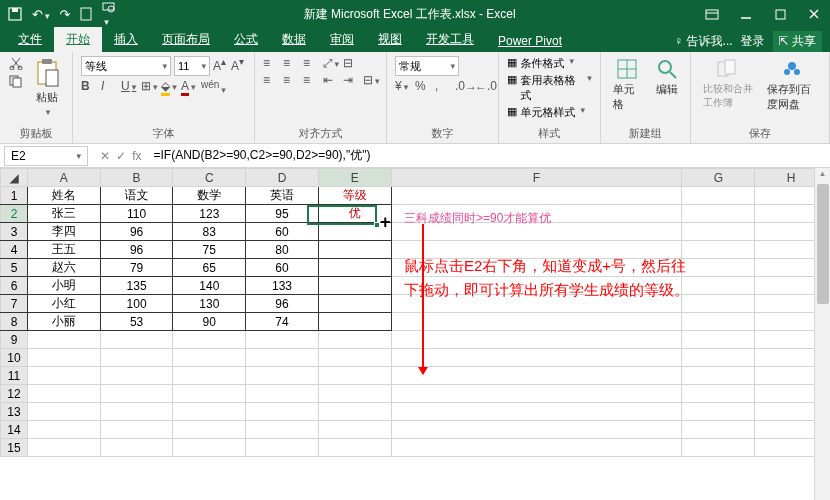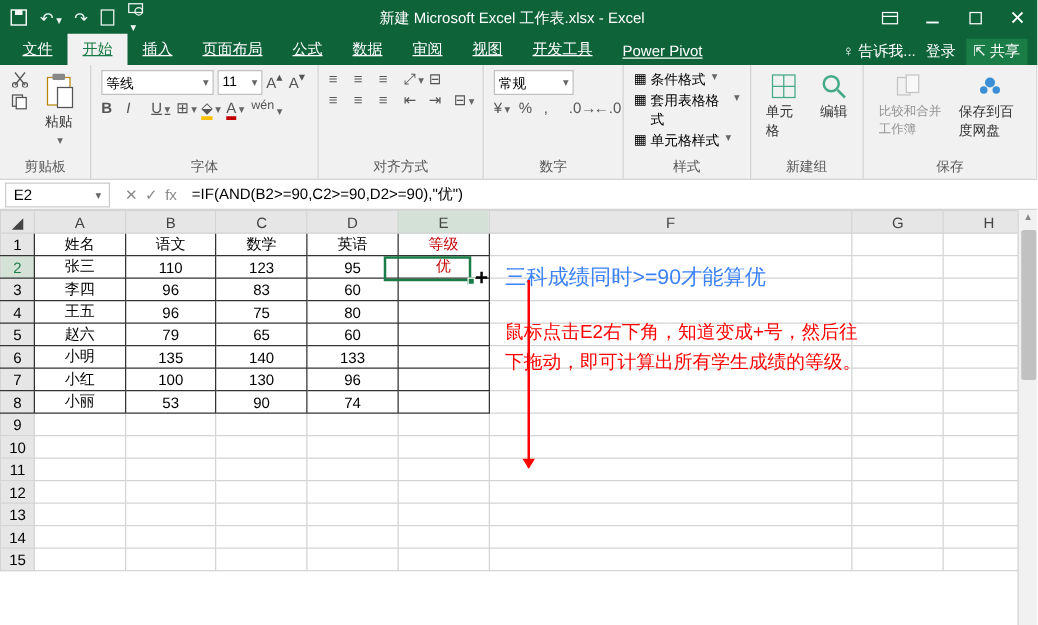--- a/index.html
+++ b/index.html
@@ -36,21 +36,21 @@
 .rowhead { width:26px; background:#e6e6e6; }
 .colA,.colB,.colC,.colD,.colE { width:70px; }
 .colF { width:280px; }
 .colG,.colH { width:70px; }
 .sel-col { background:#d3e1d7 !important; color:#1a7d47; }
 .red-text { color:#c00000; }
 .dark-border td { border:1px solid #333; }
 .dark-border td:first-child { border-left:1px solid #d4d4d4; background:#e6e6e6; border-right:1px solid #333;}
 .selected-cell { position:absolute; border:2px solid #1a7d47; pointer-events:none; }
 .fill-handle { position:absolute; width:6px; height:6px; background:#1a7d47; border:1px solid #fff; }
-.annotation1 { position:absolute; color:#3b82f6; font-size:17px; }
+.annotation1 { position:absolute; color:#ec4899; font-size:12px; }
 .annotation2 { position:absolute; color:#ff0000; font-size:15px; line-height:1.6; }
 .arrow-down { position:absolute; width:2px; background:#ff0000; }
 .arrow-down::after { content:''; position:absolute; bottom:-6px; left:-4px; border:5px solid transparent; border-top:8px solid #ff0000; }
 .scrollbar-v { position:absolute; right:0; top:0; width:16px; height:100%; background:#f1f1f1; border-left:1px solid #d4d4d4; }
 .scroll-thumb { position:absolute; top:16px; left:2px; width:12px; height:120px; background:#c1c1c1; border-radius:2px; }
 svg { display:block; }
 .dd { font-size:9px; color:#666; margin-left:2px; }
 </style>
 </head>
 <body>

